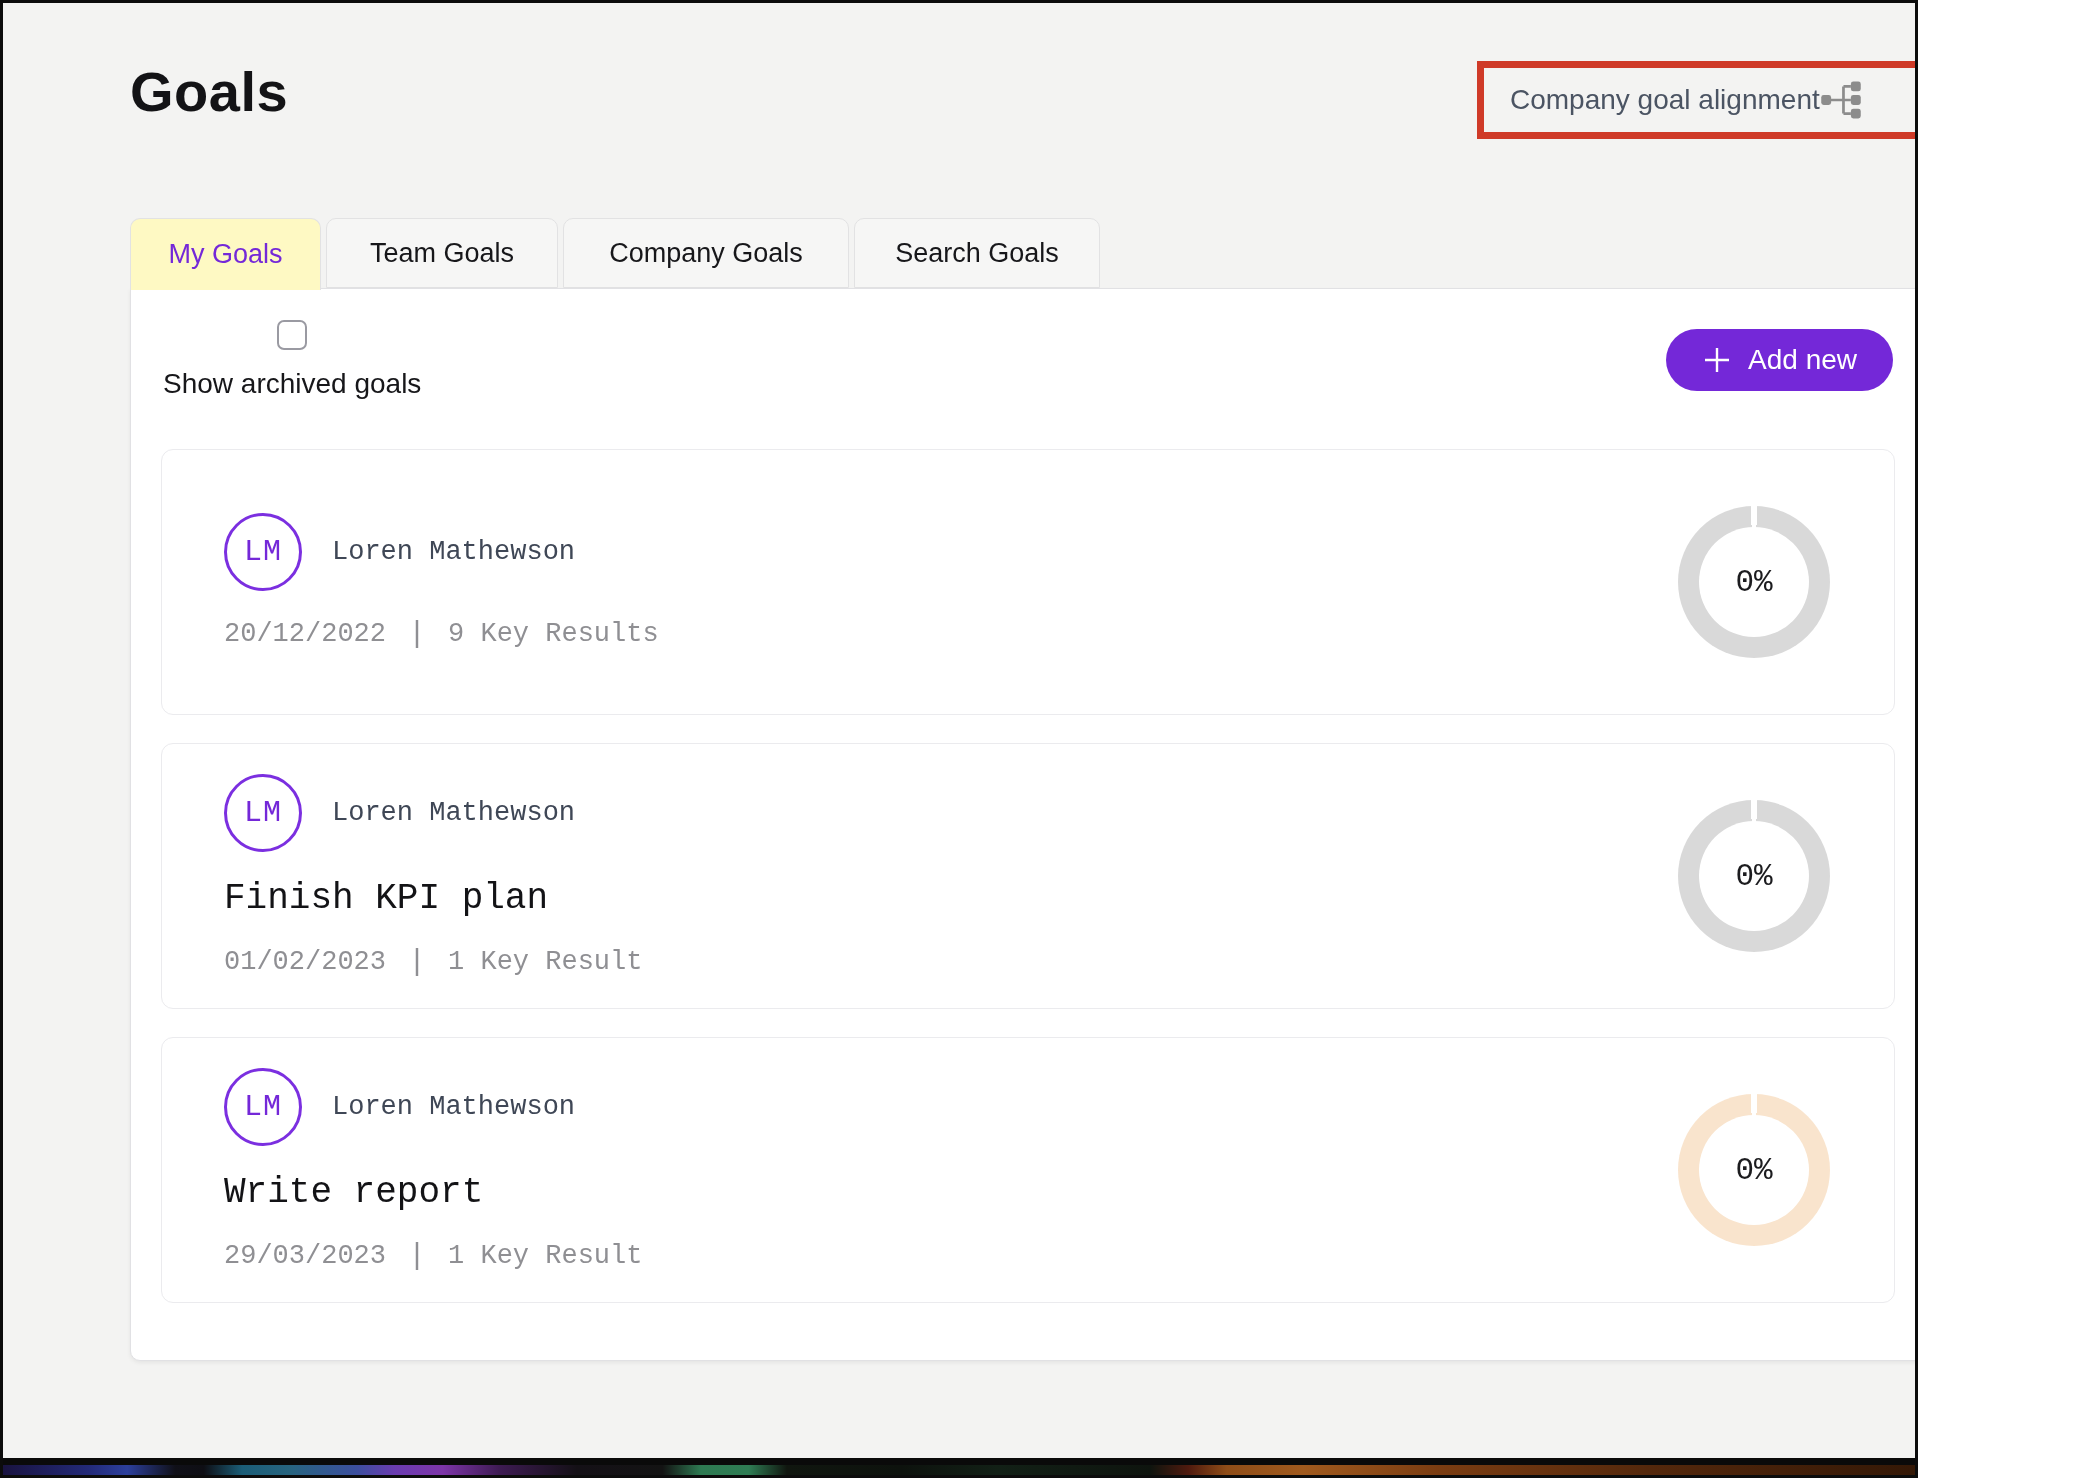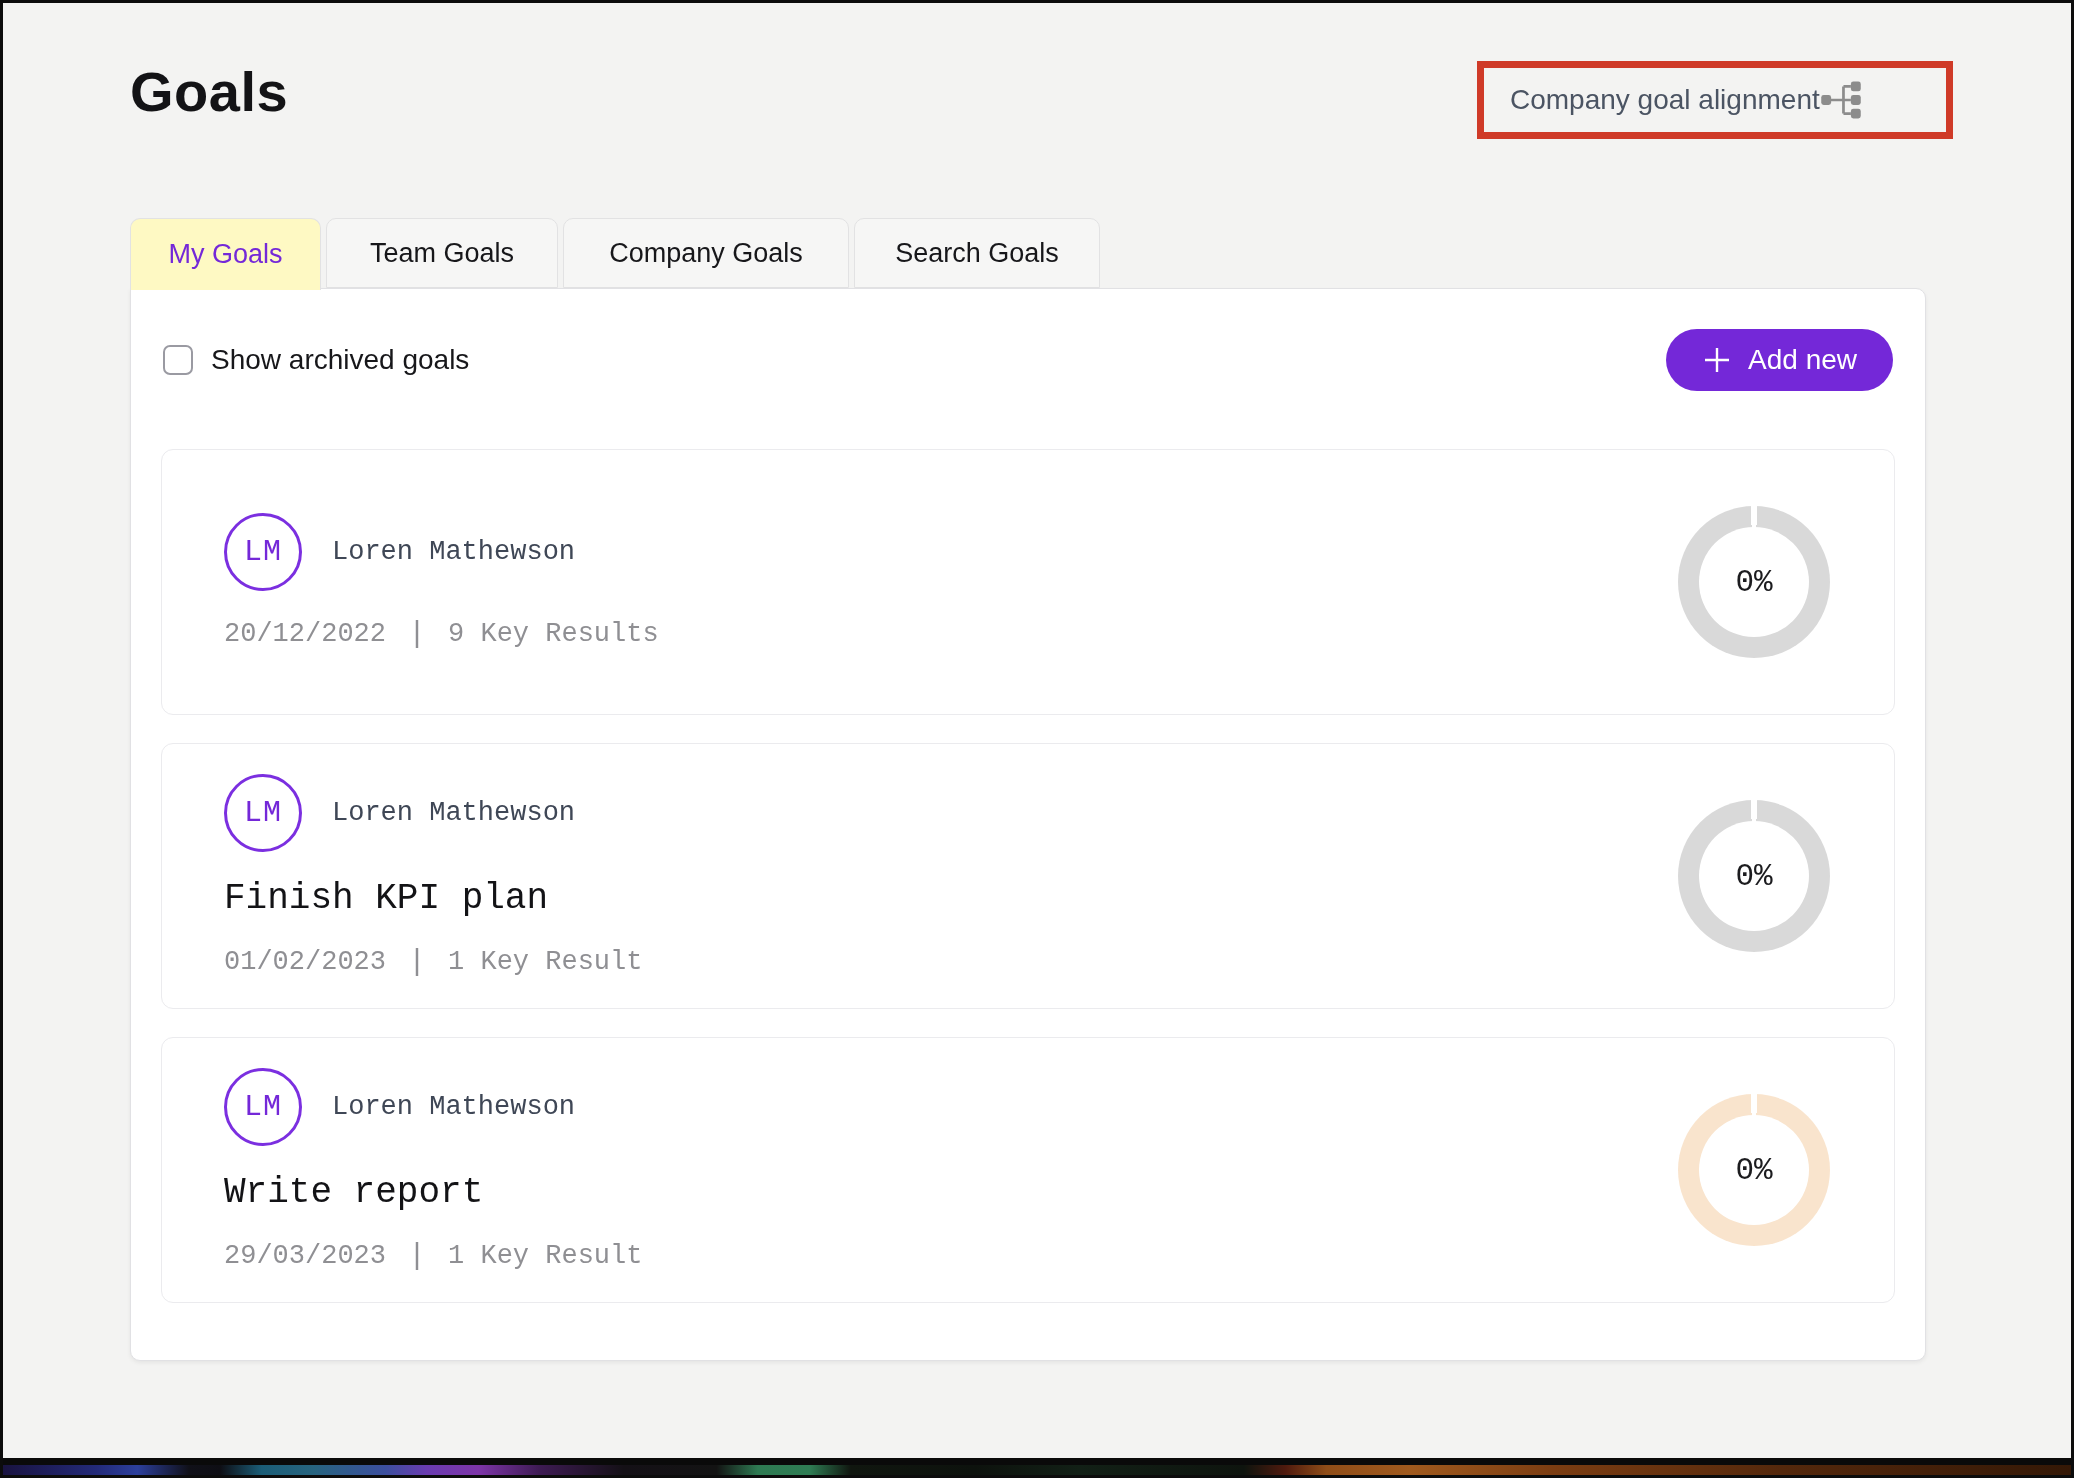--- a/index.html
+++ b/index.html
@@ -1,20 +1,20 @@
 <!DOCTYPE html>
 <html><head>
 <meta charset="utf-8">
 <style>
   * { margin:0; padding:0; box-sizing:border-box; }
   html,body { width:2074px; height:1478px; overflow:hidden; }
   body { font-family:"Liberation Sans", sans-serif; }
 
   .screen {
-    position:relative; width:2074px; height:1478px;
+    position:relative; width:1918px; height:1478px;
     background:#f3f3f2; border:3px solid #0c0c0c; overflow:hidden;
   }
 
   
   .page-title {
     position:absolute; left:127px; top:56px;
     font-size:56px; font-weight:700; color:#131316; letter-spacing:0.5px;
   }
   .alignment-annotation {
     position:absolute; left:1474px; top:58px; width:476px; height:78px;
@@ -46,21 +46,21 @@
     position:absolute; left:127px; top:285px; width:1796px; height:1073px;
     background:#ffffff; border:1px solid #e1e1e4;
     border-radius:0 10px 10px 10px;
     box-shadow:0 2px 4px rgba(0,0,0,0.06);
     z-index:2;
   }
   .toolbar {
     display:flex; align-items:center; justify-content:space-between;
     margin:40px 32px 0 32px; height:62px;
   }
-  .archived-toggle { display:flex; align-items:center; gap:18px; cursor:pointer; }
+  .archived-toggle { display:flex; align-items:center; gap:18px; cursor:pointer;flex-direction:column; }
   .checkbox {
     width:30px; height:30px; border:2px solid #9a9aa2; border-radius:7px;
     background:#fff;
   }
   .archived-label { font-size:28px; color:#17171a; }
   .add-new-button {
     height:62px; padding:0 36px; border:none; border-radius:31px;
     background:#7428d8; color:#ffffff; font-size:28px;
     font-family:"Liberation Sans", sans-serif;
     display:flex; align-items:center; gap:16px; cursor:pointer;

